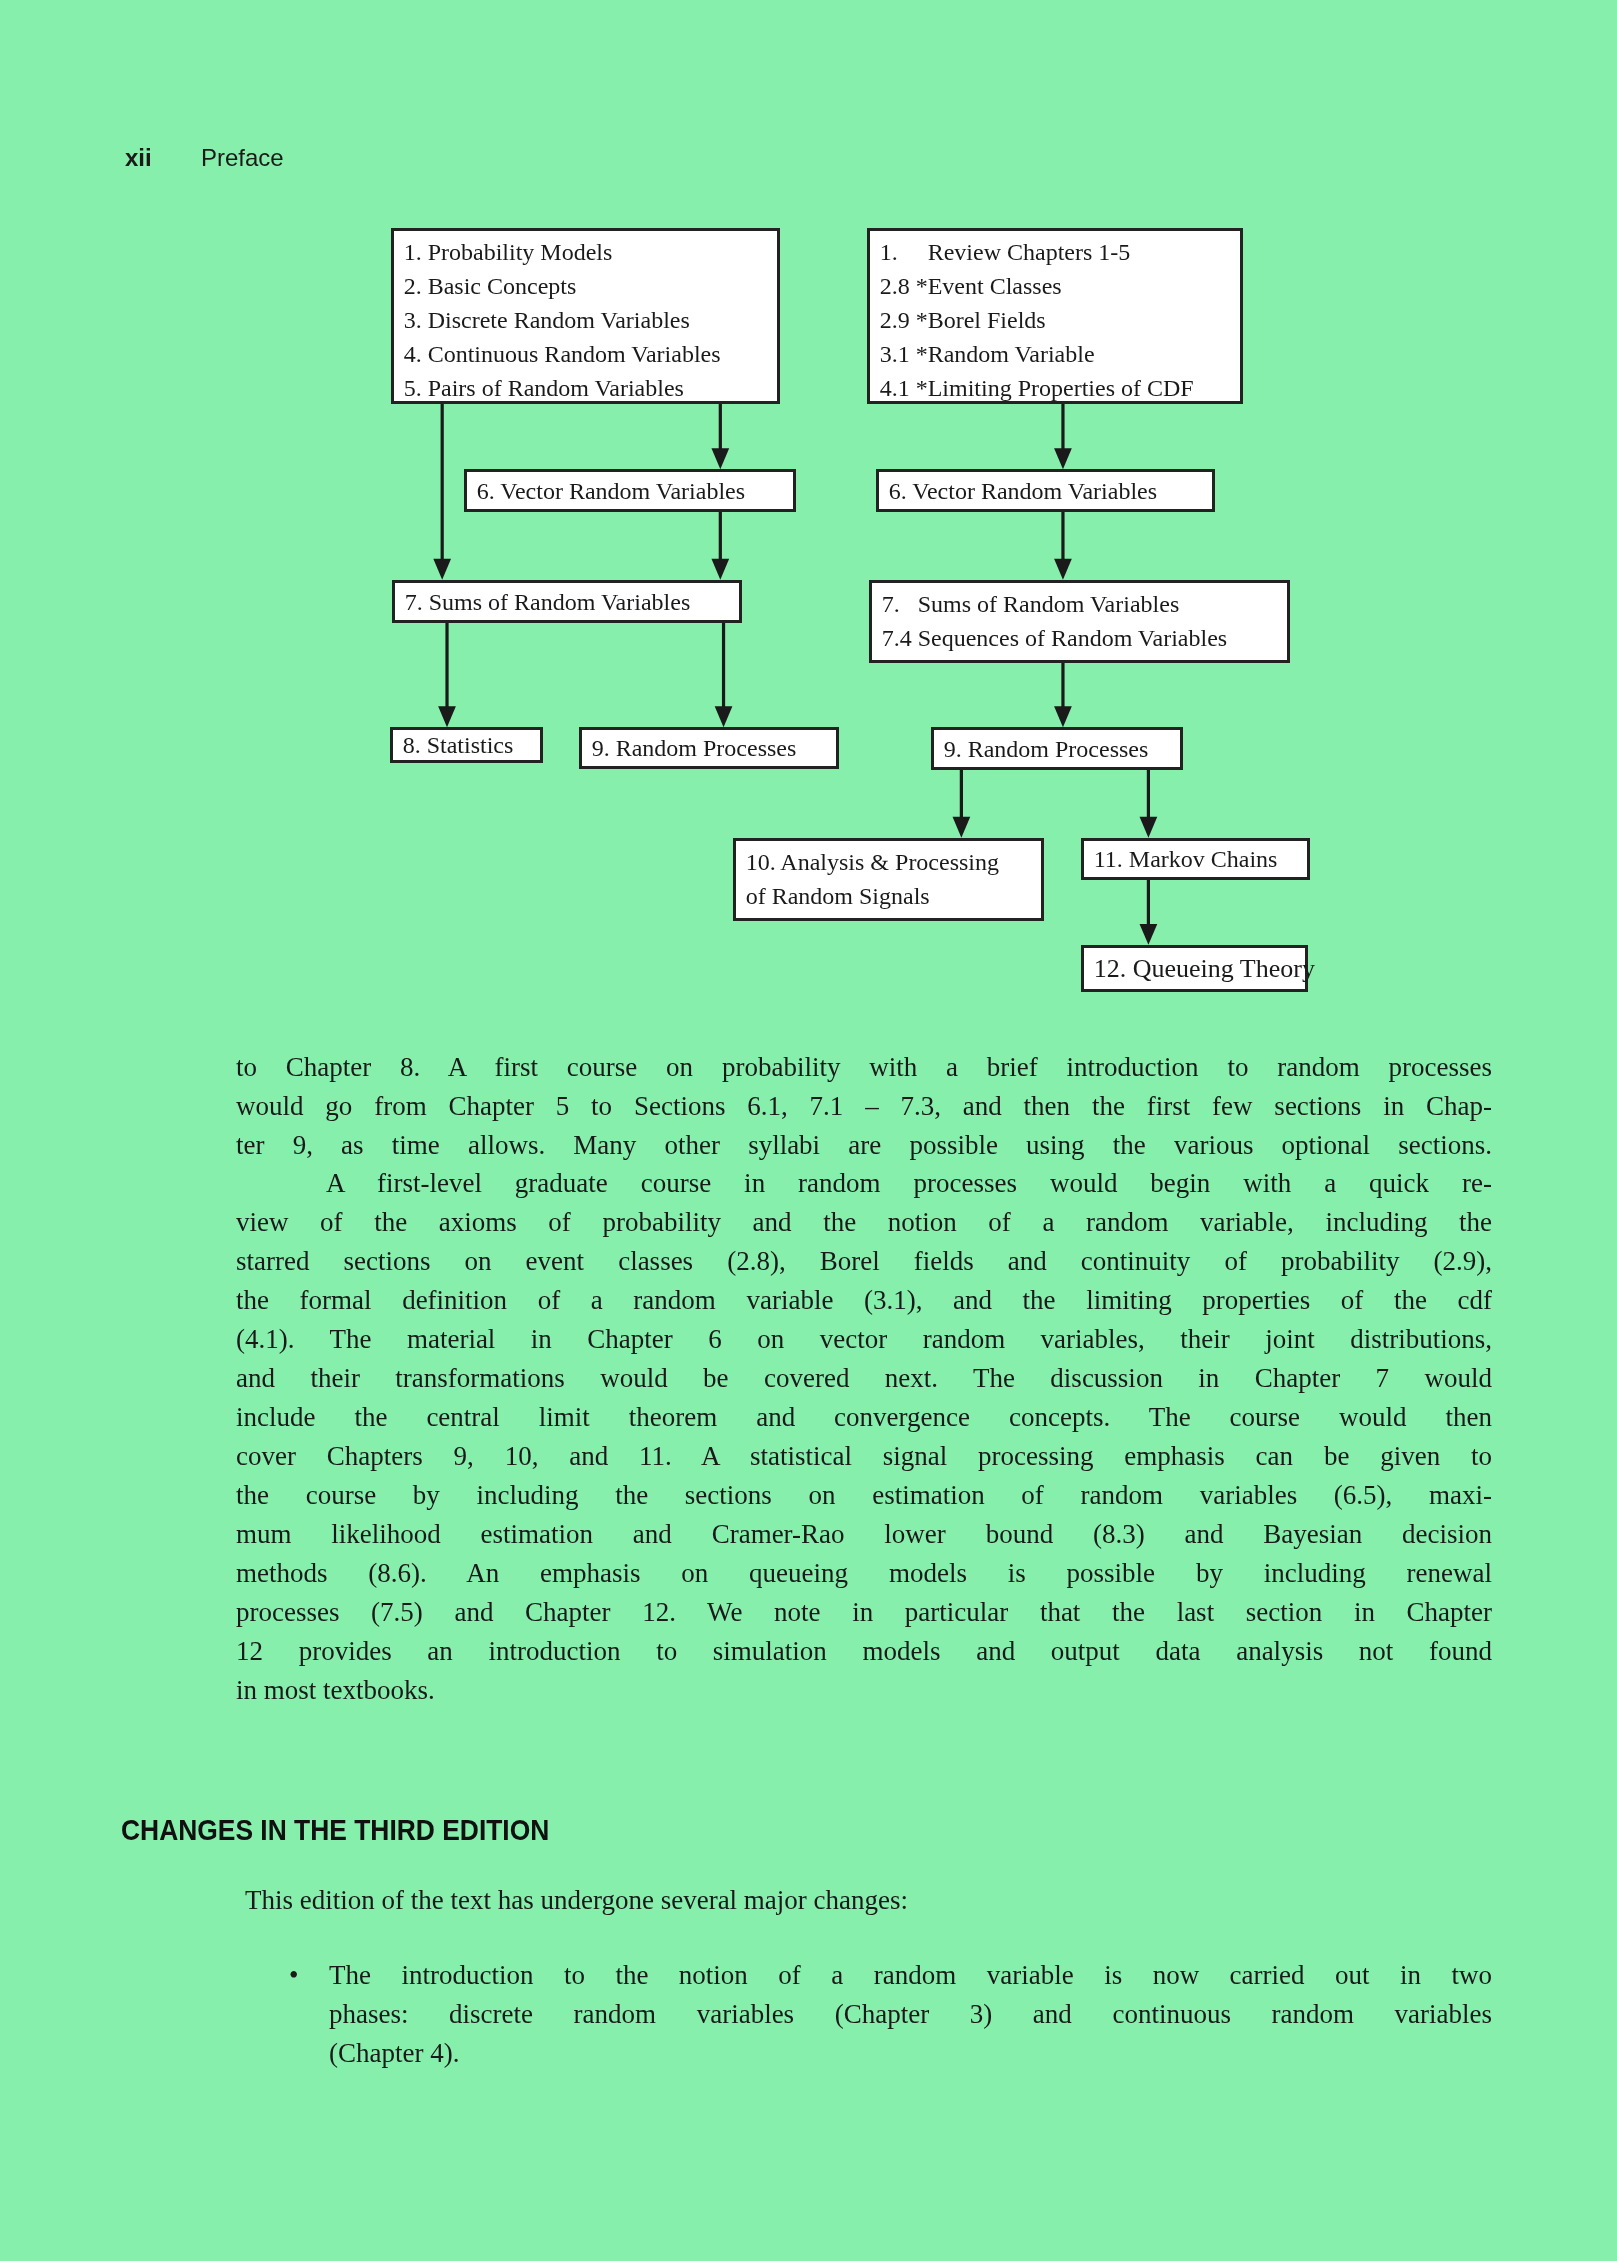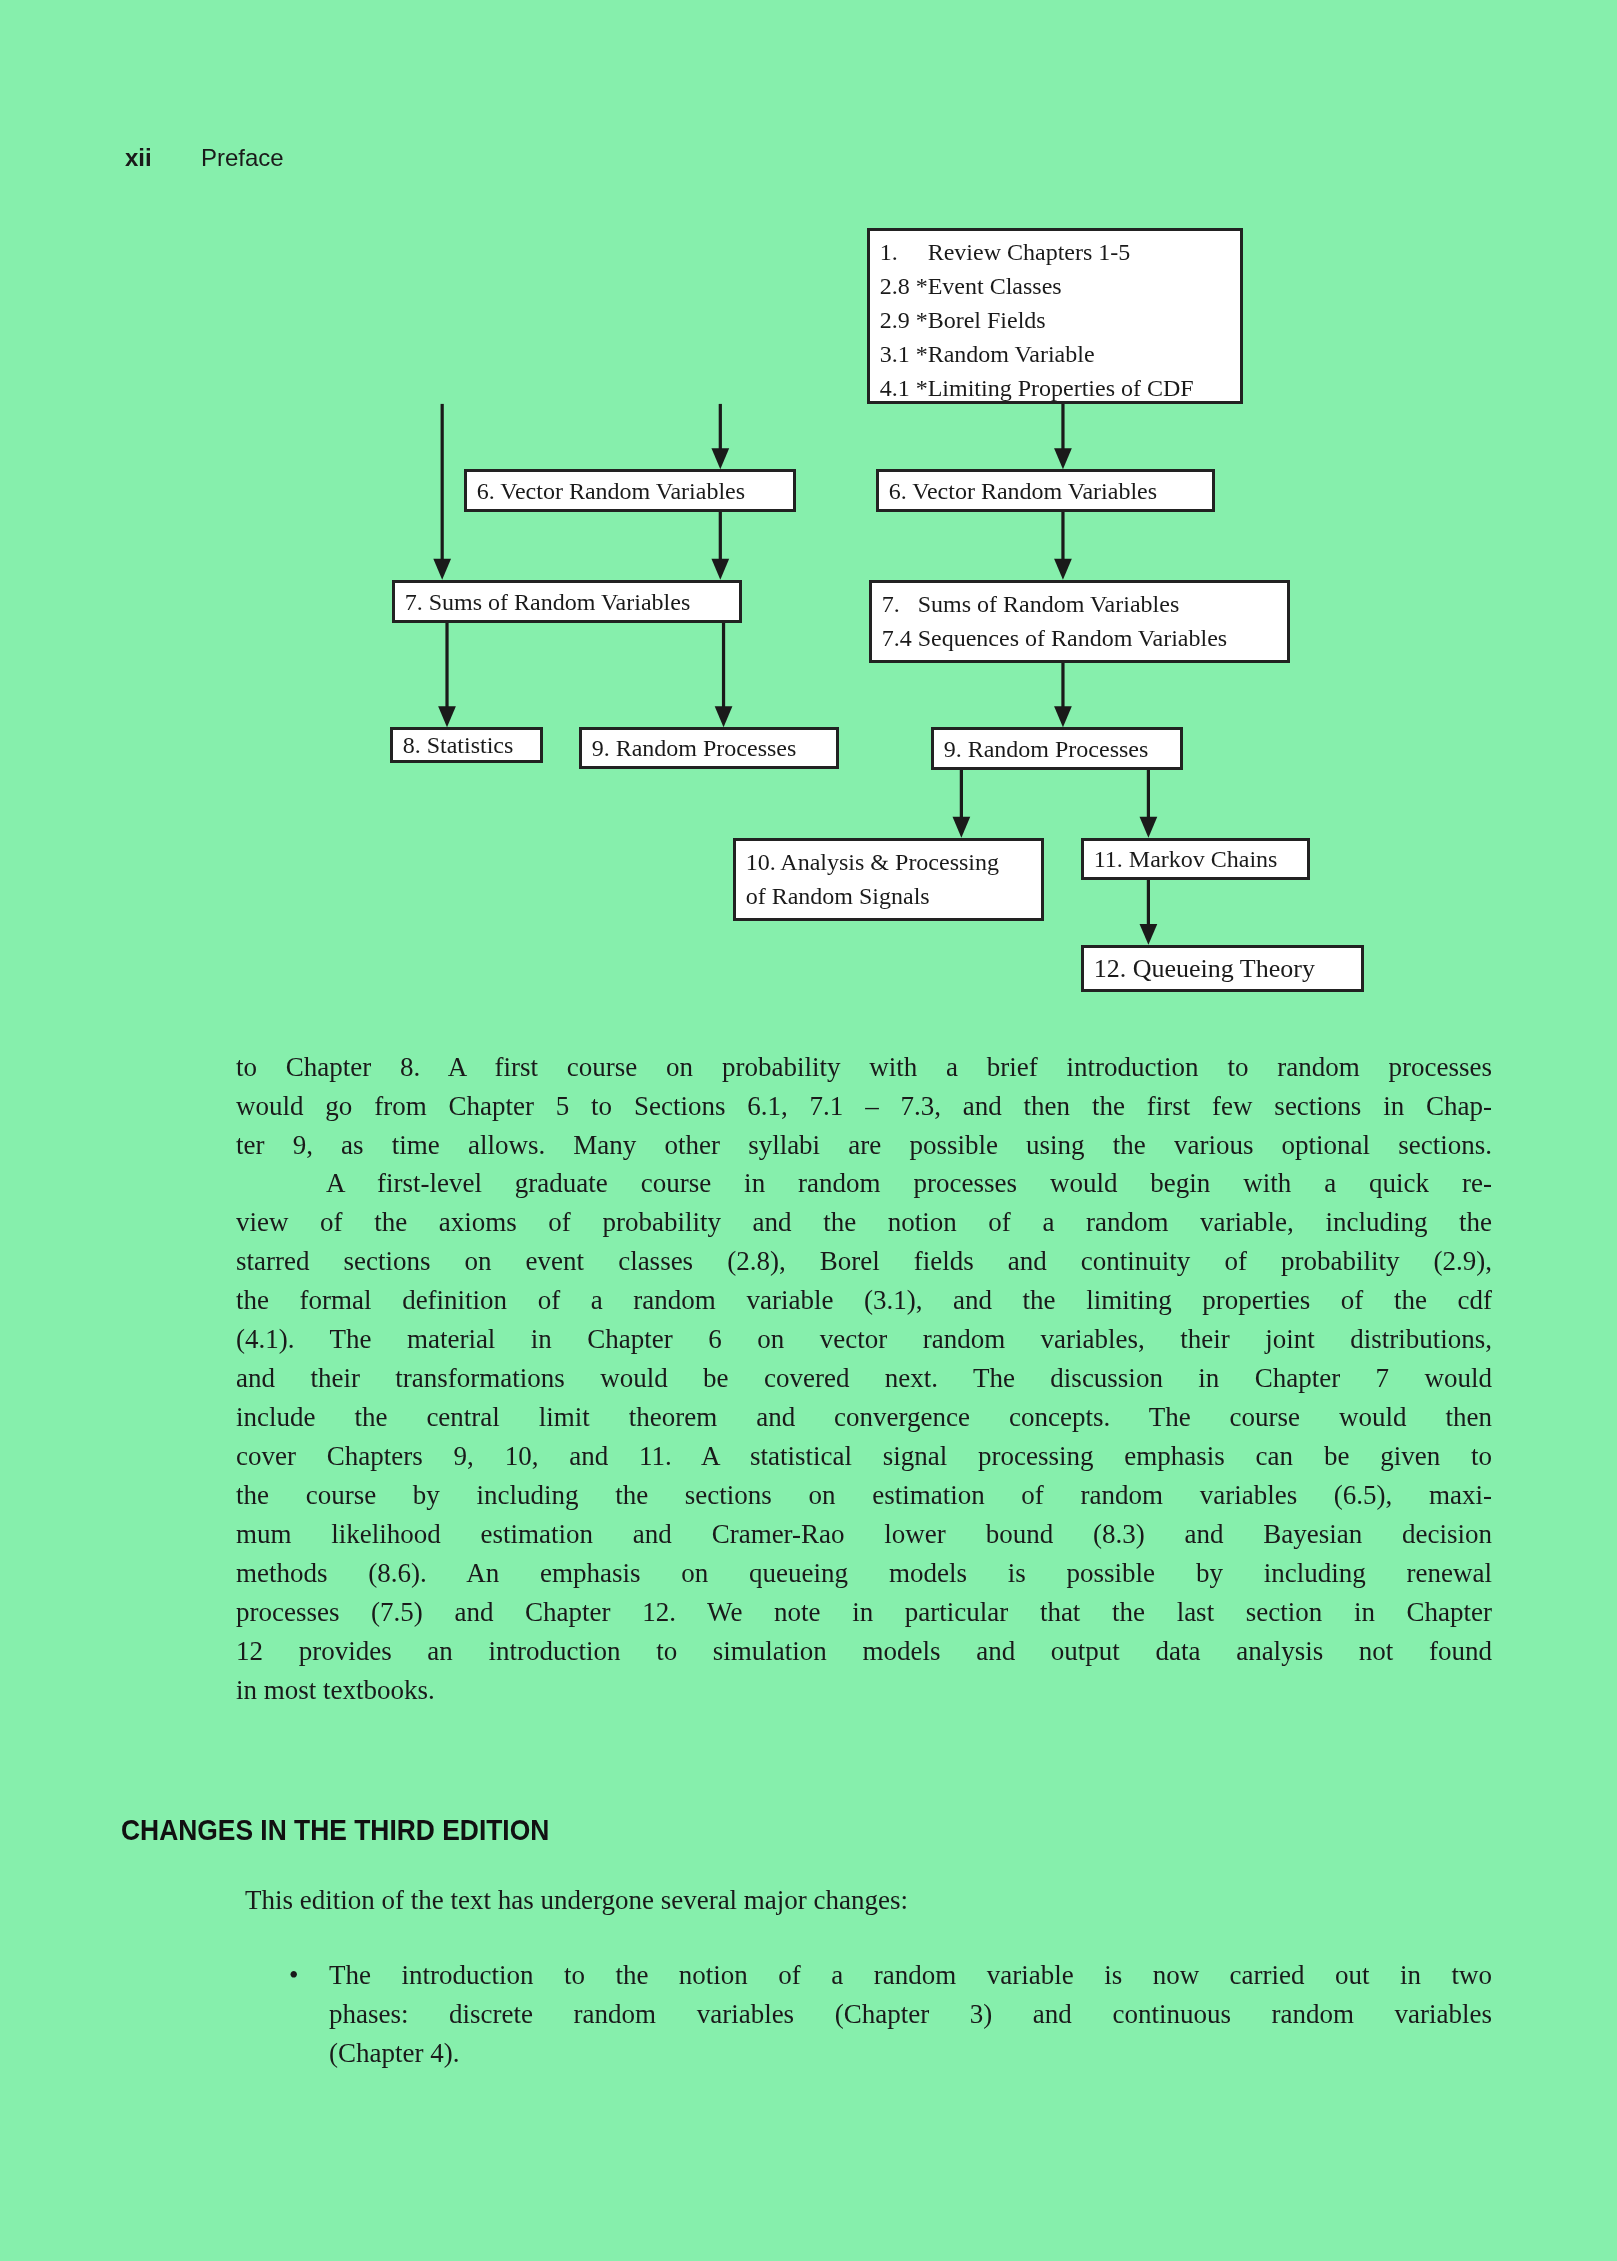--- a/index.html
+++ b/index.html
@@ -77,20 +77,27 @@
           <path d="M1307,876 L1329,876 L1318,902 Z" stroke="none"></path>
         <line x1="1192" y1="954" x2="1192" y2="1019"></line>
           <path d="M1181,1013 L1203,1013 L1192,1039 Z" stroke="none"></path>
         <line x1="1424" y1="954" x2="1424" y2="1019"></line>
           <path d="M1413,1013 L1435,1013 L1424,1039 Z" stroke="none"></path>
         <line x1="1424" y1="1091" x2="1424" y2="1152"></line>
           <path d="M1413,1146 L1435,1146 L1424,1172 Z" stroke="none"></path>
       </g>
     </svg>
 
+    <div class="dbox pads" style="left:391px; top:228px; width:389px; height:176px;">
+        <div class="dline">1. Probability Models</div>
+        <div class="dline">2. Basic Concepts</div>
+        <div class="dline">3. Discrete Random Variables</div>
+        <div class="dline">4. Continuous Random Variables</div>
+        <div class="dline">5. Pairs of Random Variables</div>
+      </div>
 
     <div class="dbox pads" style="left:867px; top:228px; width:376px; height:176px;">
         <div class="dline">1.     Review Chapters 1-5</div>
         <div class="dline">2.8 *Event Classes</div>
         <div class="dline">2.9 *Borel Fields</div>
         <div class="dline">3.1 *Random Variable</div>
         <div class="dline">4.1 *Limiting Properties of CDF</div>
       </div>
 
     <div class="dbox single" style="left:464px; top:469px; width:332px; height:43px;">
@@ -124,21 +131,21 @@
 
     <div class="dbox pads" style="left:733px; top:838px; width:311px; height:83px;">
         <div class="dline">10. Analysis &amp; Processing</div>
         <div class="dline">of Random Signals</div>
       </div>
 
     <div class="dbox single" style="left:1081px; top:838px; width:229px; height:42px;">
       <span class="dlabel">11. Markov Chains</span>
     </div>
 
-    <div class="dbox single" style="left:1081px; top:945px; width:283px; height:47px; font-size:26px;">
+    <div class="dbox single" style="left:1081px; top:945px; width:227px; height:47px; font-size:26px;">
       <span class="dlabel">12. Queueing Theory</span>
     </div>
   </div>
 
   <div class="bodyblock" style="top:1048px;">
       <div class="bline just">to Chapter 8. A first course on probability with a brief introduction to random processes</div>
       <div class="bline just">would go from Chapter 5 to Sections 6.1, 7.1 – 7.3, and then the first few sections in Chap-</div>
       <div class="bline just">ter 9, as time allows. Many other syllabi are possible using the various optional sections.</div>
     </div>
 

